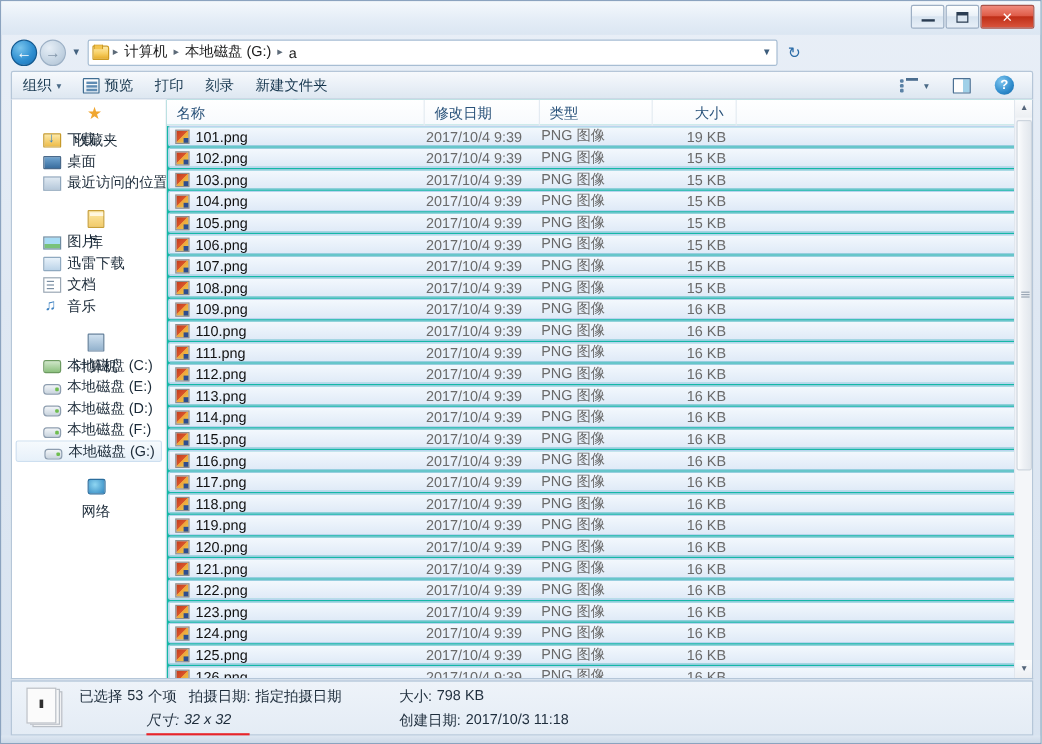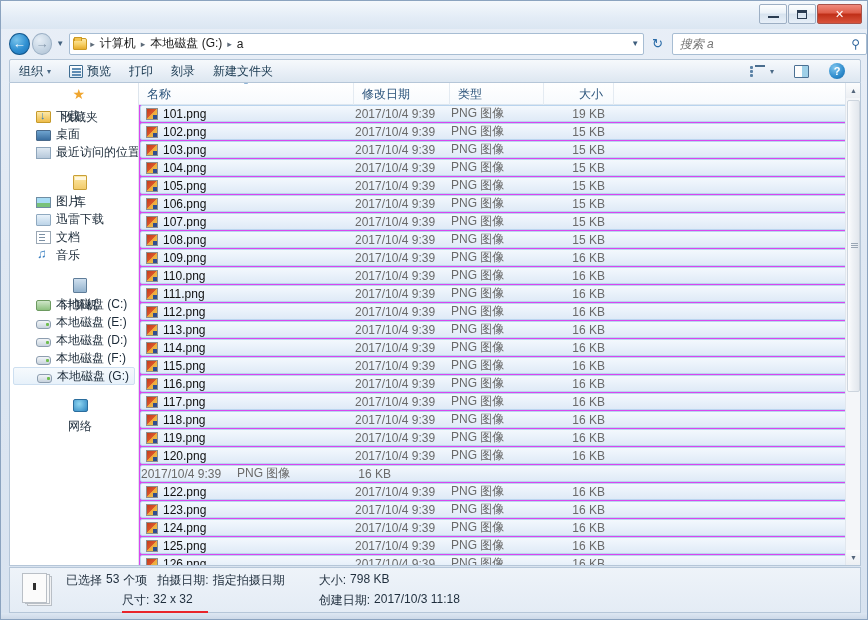--- a/index.html
+++ b/index.html
@@ -298,21 +298,21 @@
     border:1px solid #2b6d9d; border-radius:2px;
   }
   .ni-admin {
     width:14px; height:11px; top:1px;
     background: linear-gradient(to bottom, #cfe0ef, #93b2cd);
     border:1px solid #5f7d99; border-radius:1px;
   }
 
   
   .listpane {
-    flex: 1; position: relative; background: #d946ef; overflow: hidden;
+    flex: 1; position: relative; background: #14b8a6; overflow: hidden;
   }
   .col-head {
     display: flex; height: 22px;
     background: linear-gradient(to bottom, #ffffff 0%, #f7fafd 100%);
     border-bottom: 1px solid #dce6ef;
     position: relative;
   }
   .col-head .ch {
     display:flex; align-items:center;
     color: #29527a; padding-left: 8px;
@@ -399,26 +399,26 @@
   .stack-icon .sheet {
     position: absolute; width: 25px; height: 30px;
     background: #fbfbfb; border: 1px solid #b9bfc6;
   }
   .stack-icon .s1 { left: 5px; top: 3px; background:#f0f1f3; }
   .stack-icon .s2 { left: 3px; top: 1px; background:#f6f7f8; }
   .stack-icon .s3 { left: 0px; top: 0px; }
   .stack-icon .dot {
     position: absolute; left: 11px; top: 10px; width: 3px; height: 7px; background:#2f2f2f; z-index:3;
   }
-  .status-cols { display:flex; gap: 34px; align-items:flex-start; }
+  .status-cols { display:flex; gap: 48px; align-items:flex-start; }
   .scol { display:flex; flex-direction:column; gap:3px; }
   .sline { color:#1e2d3c; white-space: nowrap; display:flex; gap:4px; }
   .sline .lbl { color:#1e2d3c; }
   .sline .val { color:#1e2d3c; }
-  .sline.indent { padding-left: 56px; position: relative; }
+  .sline.indent { padding-left: 56px; position: relative; font-style: italic; }
   .red-underline {
     position: absolute; left: 56px; bottom: -4px;
     width: 86px; height: 2px; background: #e8242a;
   }
   .bottom-strip {
     position: absolute; left: 0; bottom: 0; right: 0; height: 6px;
     background: linear-gradient(to bottom, #dde7f2, #cdd9e8);
   }
 </style>
 </head>
@@ -456,24 +456,20 @@
       <span class="crumb">本地磁盘 (G:)</span>
       <span class="crumb-sep">▸</span>
       <span class="crumb">a</span>
       <span class="addr-dd">▼</span>
     </div>
 
     <div class="refresh-btn">
         <span>↻</span>
       </div>
 
-    <div class="search-box">
-      <input type="text" placeholder="搜索 a" style="">
-      <span class="search-icon">⚲</span>
-    </div>
   </div>
 
   <div class="toolbar">
     <div class="tb-item">
       <span>组织</span>
       <span class="tb-caret">▾</span>
     </div>
     <div class="tb-item">
       <span class="icon-preview"></span>
       <span>预览</span>
@@ -780,20 +776,24 @@
           <div class="row">
             <div class="cell c-name">
               <span class="png-icon"></span>
               <span>120.png</span>
             </div>
             <div class="cell c-date">2017/10/4 9:39</div>
             <div class="cell c-type">PNG 图像</div>
             <div class="cell c-size">16 KB</div>
           </div>
           <div class="row">
+            <div class="cell c-name">
+              <span class="png-icon"></span>
+              <span>121.png</span>
+            </div>
             <div class="cell c-date">2017/10/4 9:39</div>
             <div class="cell c-type">PNG 图像</div>
             <div class="cell c-size">16 KB</div>
           </div>
           <div class="row">
             <div class="cell c-name">
               <span class="png-icon"></span>
               <span>122.png</span>
             </div>
             <div class="cell c-date">2017/10/4 9:39</div>

